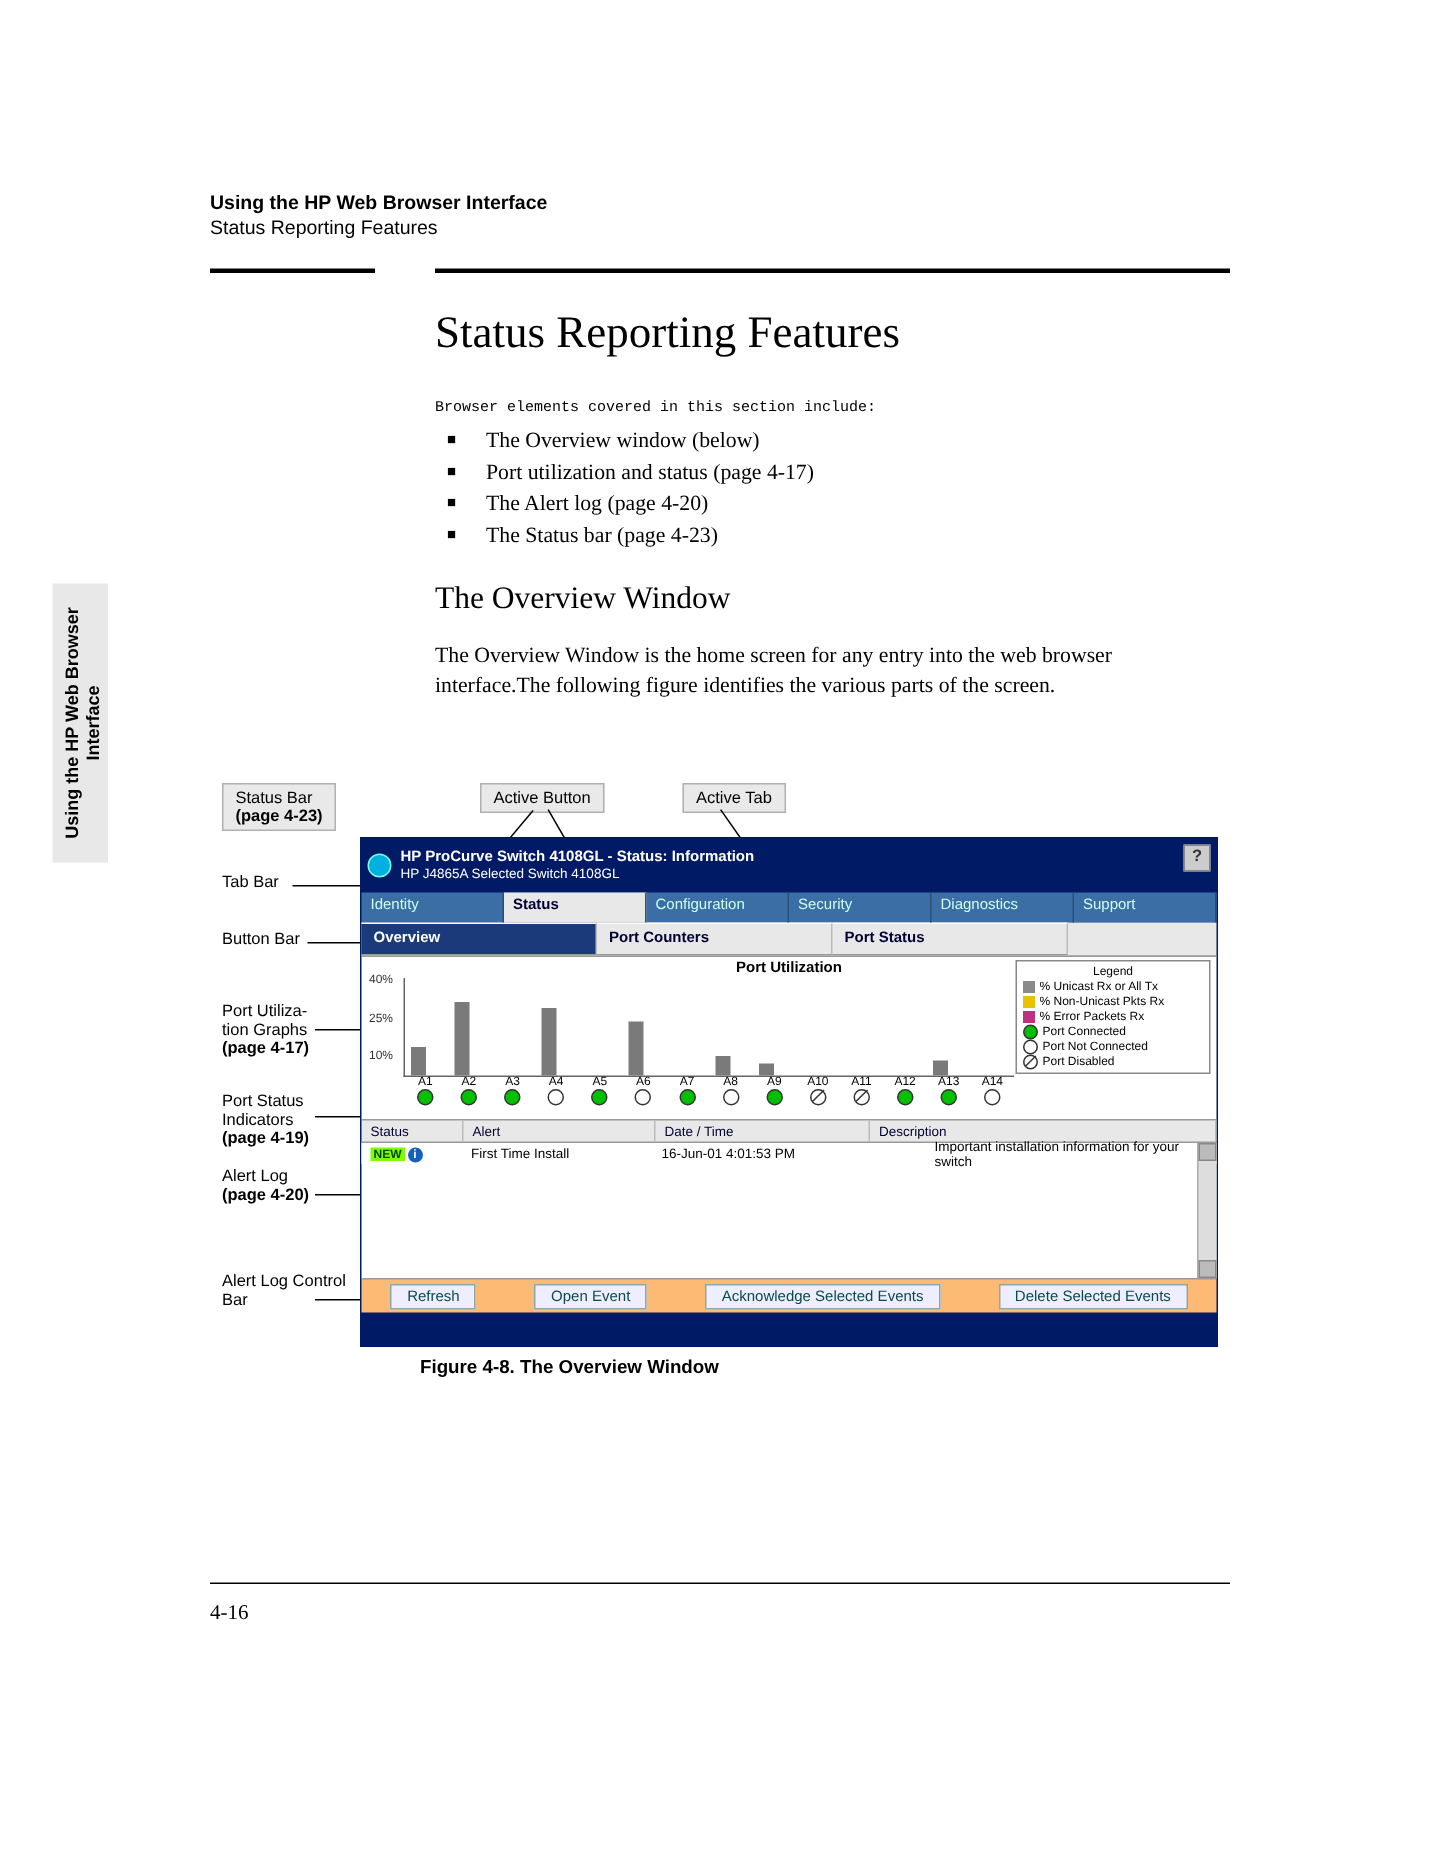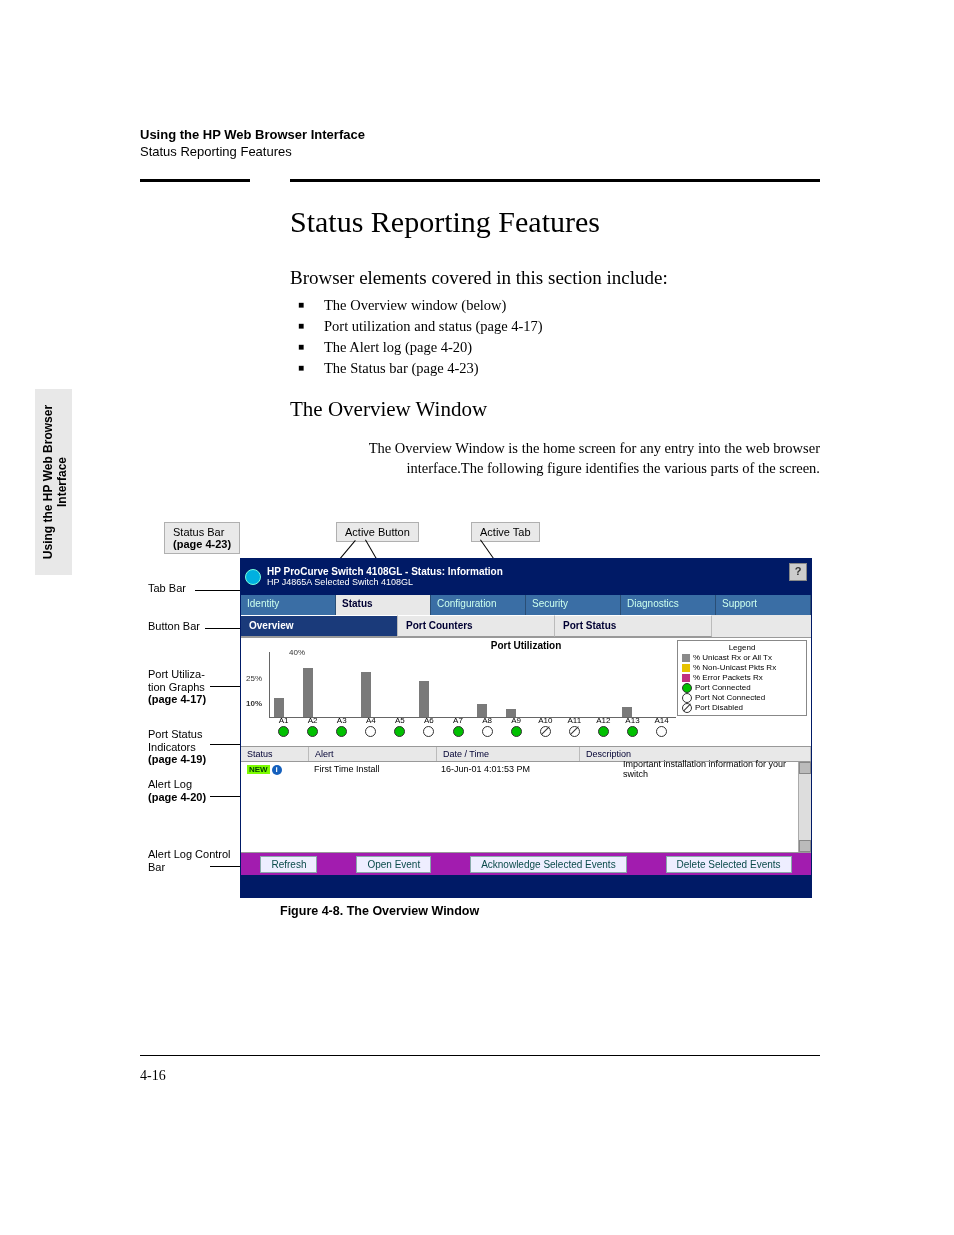--- a/index.html
+++ b/index.html
@@ -51,22 +51,22 @@
     margin-left: 150px;
     width: 530px;
   }
   h1.section-title {
     font-family: 'Century Schoolbook', Georgia, serif;
     font-weight: normal;
     font-size: 30px;
     margin: 22px 0 28px 0;
   }
   p.intro {
-    font-family: Liberation Serif, serif;
-    font-size: 19px;
+    font-family: Liberation Mono, monospace;
+    font-size: 10px;
     margin: 0 0 8px 0;
   }
   ul.bullets {
     list-style: none;
     padding: 0;
     margin: 0 0 20px 0;
   }
   ul.bullets li {
     font-family: 'Century Schoolbook', Georgia, serif;
     font-size: 14.5px;
@@ -85,21 +85,20 @@
     font-family: 'Century Schoolbook', Georgia, serif;
     font-weight: normal;
     font-size: 21px;
     margin: 18px 0 10px 0;
   }
   p.body {
     font-family: 'Century Schoolbook', Georgia, serif;
     font-size: 14.5px;
     line-height: 1.35;
     margin: 17px 0 20px 0;
-    text-align: right;
   }
 
   
   .side-tab {
     position: absolute;
     left: 35px;
     top: 575px;
     width: 170px;
     transform: rotate(-90deg);
     transform-origin: left top;
@@ -132,21 +131,20 @@
   .callout { position: absolute; left: 8px; width: 90px; }
   .callout .c-title { }
   .callout .c-page { font-weight: bold; }
 
   .top-labels { position:absolute; left:0; top:0; width:680px; height:40px; }
   .top-label-box {
     position:absolute; top:6px;
     border:1px solid #b0b0b0; background:#e9e9e9;
     font-family: Arial, Helvetica, sans-serif; font-size:11px;
     padding:3px 8px;
-    margin-left:16px;
   }
 
   .screenshot {
     position: absolute;
     left: 100px;
     top: 42px;
     width: 570px;
     height: 338px;
     background: #001a66;
     border: 1px solid #001a66;
@@ -232,21 +230,21 @@
     display:flex; background:#fff; color:#000; font-size:9px;
     height:14px; align-items:center;
   }
   .ss-alertrow > div { padding:0 6px; }
   .newbadge { background:#7CFC00; color:#040; font-weight:bold; padding:0 2px; font-size:8px; margin-right:2px; }
   .info-i { display:inline-block; width:10px; height:10px; border-radius:50%; background:#1560bd; color:#fff; text-align:center; font-weight:bold; font-size:8px; line-height:10px; }
   .ss-alertbody { background:#fff; height:90px; position:relative; }
   .ss-scroll { position:absolute; right:0; top:0; bottom:0; width:12px; background:#ddd; border-left:1px solid #aaa; }
   .ss-scroll .thumb { width:10px; height:10px; background:#bbb; border:1px solid #888; position:absolute; top:0; left:0; }
   .ss-ctrlbar {
-    background:#a21caf; color:#0a4a4a; display:flex; align-items:center;
+    background:#fdba74; color:#0a4a4a; display:flex; align-items:center;
     height:22px; font-size:10px; justify-content:space-around;
     border-top:1px solid #999;
   }
   .ss-ctrlbar .ctl { padding:2px 10px; border:1px solid #8aa; background:#eef; }
   .fig-caption {
     position:absolute; left:140px; top:388px;
     font-family: Arial, Helvetica, sans-serif; font-weight:bold; font-size:12.5px;
   }
 
   
@@ -386,23 +384,23 @@
             <span>Port Not Connected</span>
           </div>
         <div class="row">
             <span class="sw circ" style="background:#fff;position:relative;">
               <span style="position:absolute;left:-1px;top:3px;width:10px;height:1px;background:#333;transform:rotate(-45deg);"></span>
             </span>
             <span>Port Disabled</span>
           </div>
       </div>
       <div class="ss-bars" id="bars">
-        <div class="ss-ytick" style="top:-4px;margin-left:43px;">40%</div>
+        <div class="ss-ytick" style="top:-4px;">40%</div>
         <div class="ss-ytick" style="top:34%;">25%</div>
-        <div class="ss-ytick" style="top:72%;font-weight:bold;">10%</div>
+        <div class="ss-ytick" style="top:72%;">10%</div>
       <div class="bar" style="left: 1%; height: 30%;"></div>
           <div class="bar" style="left: 8.14286%; height: 75%;"></div>
           <div class="bar" style="left: 15.2857%; height: 0%;"></div>
           <div class="bar" style="left: 22.4286%; height: 70%;"></div>
           <div class="bar" style="left: 29.5714%; height: 0%;"></div>
           <div class="bar" style="left: 36.7143%; height: 55%;"></div>
           <div class="bar" style="left: 43.8571%; height: 0%;"></div>
           <div class="bar" style="left: 51%; height: 20%;"></div>
           <div class="bar" style="left: 58.1429%; height: 12.5%;"></div>
           <div class="bar" style="left: 65.2857%; height: 0%;"></div>

